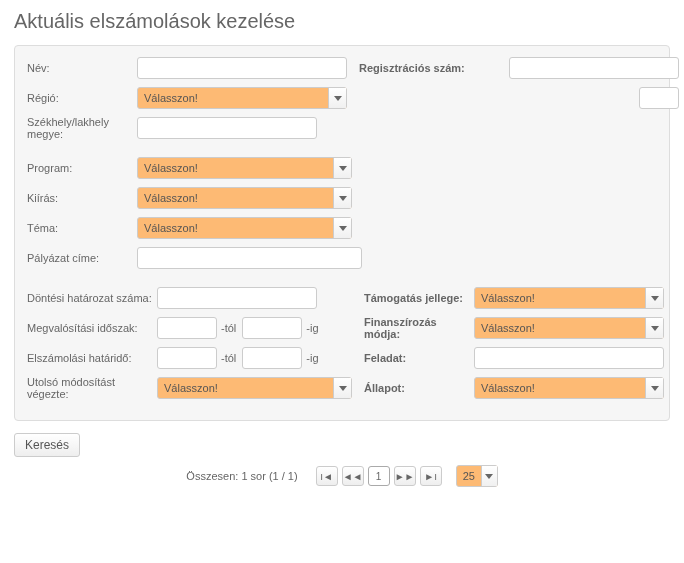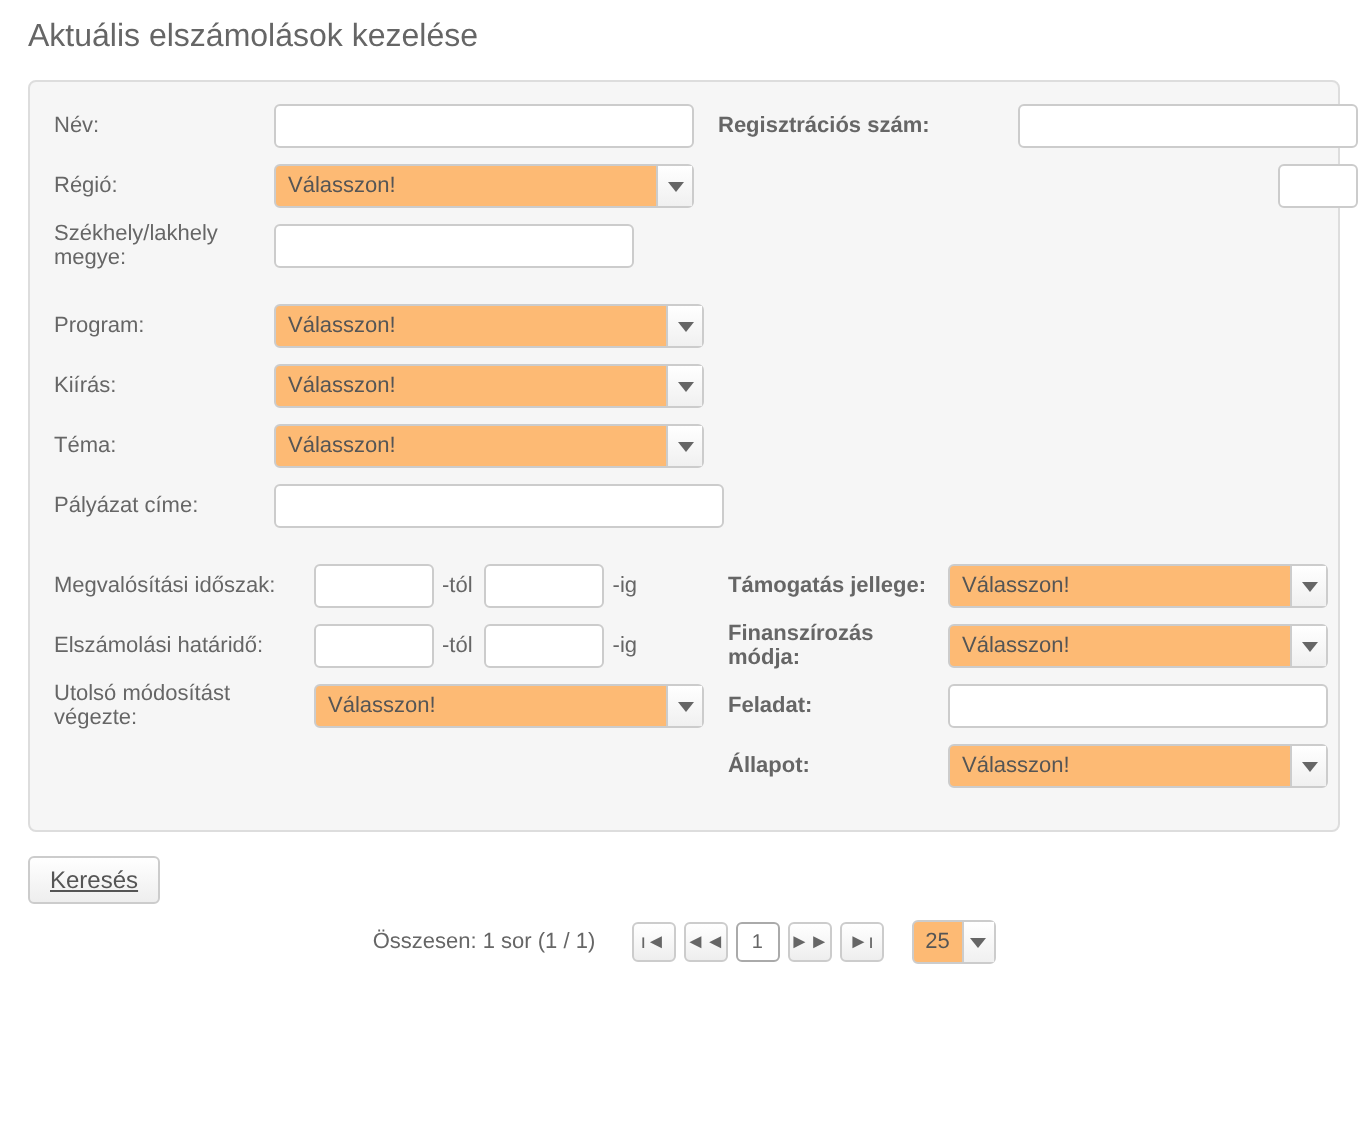--- a/index.html
+++ b/index.html
@@ -1,38 +1,38 @@
 <!DOCTYPE html>
 <html><head>
 <meta charset="utf-8">
 <style>
 * { box-sizing: border-box; margin: 0; padding: 0; }
 body { font-family: Arial, sans-serif; font-size: 12px; color: #555; background: #fff; padding: 10px 14px; width: 684px; }
-h1 { font-size: 16px; font-weight: normal; color: #666; margin-bottom: 12px; }
+h1 { font-size: 20px; font-weight: normal; color: #666; margin-bottom: 12px; }
 .panel { background: #f6f6f6; border: 1px solid #ddd; border-radius: 4px; padding: 10px 12px 14px; margin-bottom: 12px; }
 .section-title { font-size: 14px; color: #666; margin-bottom: 10px; }
 .row { display: flex; align-items: center; margin-bottom: 6px; min-height: 24px; }
 .cols { display: flex; gap: 12px; }
 .col { flex: 1; }
 .lbl { width: 110px; font-size: 11px; color: #666; }
 .lbl-wide { width: 130px; font-size: 11px; color: #666; }
 .lbl-right { width: 150px; font-size: 11px; color: #666; font-weight: bold; }
 input[type=text] { height: 22px; border: 1px solid #ccc; border-radius: 3px; background: #fff; padding: 0 4px; font-size: 11px; color: #555; }
 .w-lg { width: 210px; }
 .w-md { width: 170px; }
 .w-sm { width: 60px; }
 .w-xs { width: 40px; }
 .sel { display: flex; align-items: center; background: #fdba74; border: 1px solid #ccc; border-radius: 3px; height: 22px; }
 .sel-lg { width: 210px; }
 .sel-md { width: 215px; }
 .sel-txt { flex: 1; padding: 0 6px; font-size: 11px; color: #555; }
 .sel-btn { width: 18px; height: 100%; border-left: 1px solid #ccc; display: flex; align-items: center; justify-content: center; background: linear-gradient(#fff,#f0f0f0); }
 .caret { width: 0; height: 0; border-left: 4px solid transparent; border-right: 4px solid transparent; border-top: 5px solid #666; }
 .range-txt { margin: 0 6px 0 4px; font-size: 11px; color: #666; }
-.btn { display: inline-block; background: linear-gradient(#fff,#eee); border: 1px solid #ccc; border-radius: 3px; padding: 4px 10px; font-size: 12px; color: #555; cursor: pointer; text-decoration: underline; }
+.btn { display: inline-block; background: linear-gradient(#fff,#eee); border: 1px solid #ccc; border-radius: 3px; padding: 4px 10px; font-size: 12px; color: #555; cursor: pointer; }
 .pager { display: flex; align-items: center; justify-content: center; gap: 4px; margin: 8px 0; font-size: 11px; color: #666; }
 .pgbtn { width: 22px; height: 20px; border: 1px solid #ccc; border-radius: 3px; background: linear-gradient(#fff,#eee); display: flex; align-items: center; justify-content: center; font-size: 10px; color: #666; cursor: pointer; }
 .pgbtn.active { background: #fff; border-color: #aaa; }
 .pgsel { width: 42px; }
 .hr { height: 10px; }
 </style>
 </head>
 <body>
 
 <h1>Aktuális elszámolások kezelése</h1>
@@ -106,20 +106,24 @@
         <div class="lbl">Pályázat címe:</div>
         <input type="text" style="width: 225px;">
       </div>
     </div>
   </div>
 
   <div class="hr"></div>
 
   <div class="cols">
     <div class="col">
+      <div class="row">
+        <div class="lbl-wide">Döntési határozat száma:</div>
+        <input type="text" style="width: 160px;">
+      </div>
       <div class="row">
         <div class="lbl-wide">Megvalósítási időszak:</div>
         <input type="text" class="w-sm" style="">
         <span class="range-txt">-tól</span>
         <input type="text" class="w-sm" style="">
         <span class="range-txt">-ig</span>
       </div>
       <div class="row">
         <div class="lbl-wide">Elszámolási határidő:</div>
         <input type="text" class="w-sm" style="">

